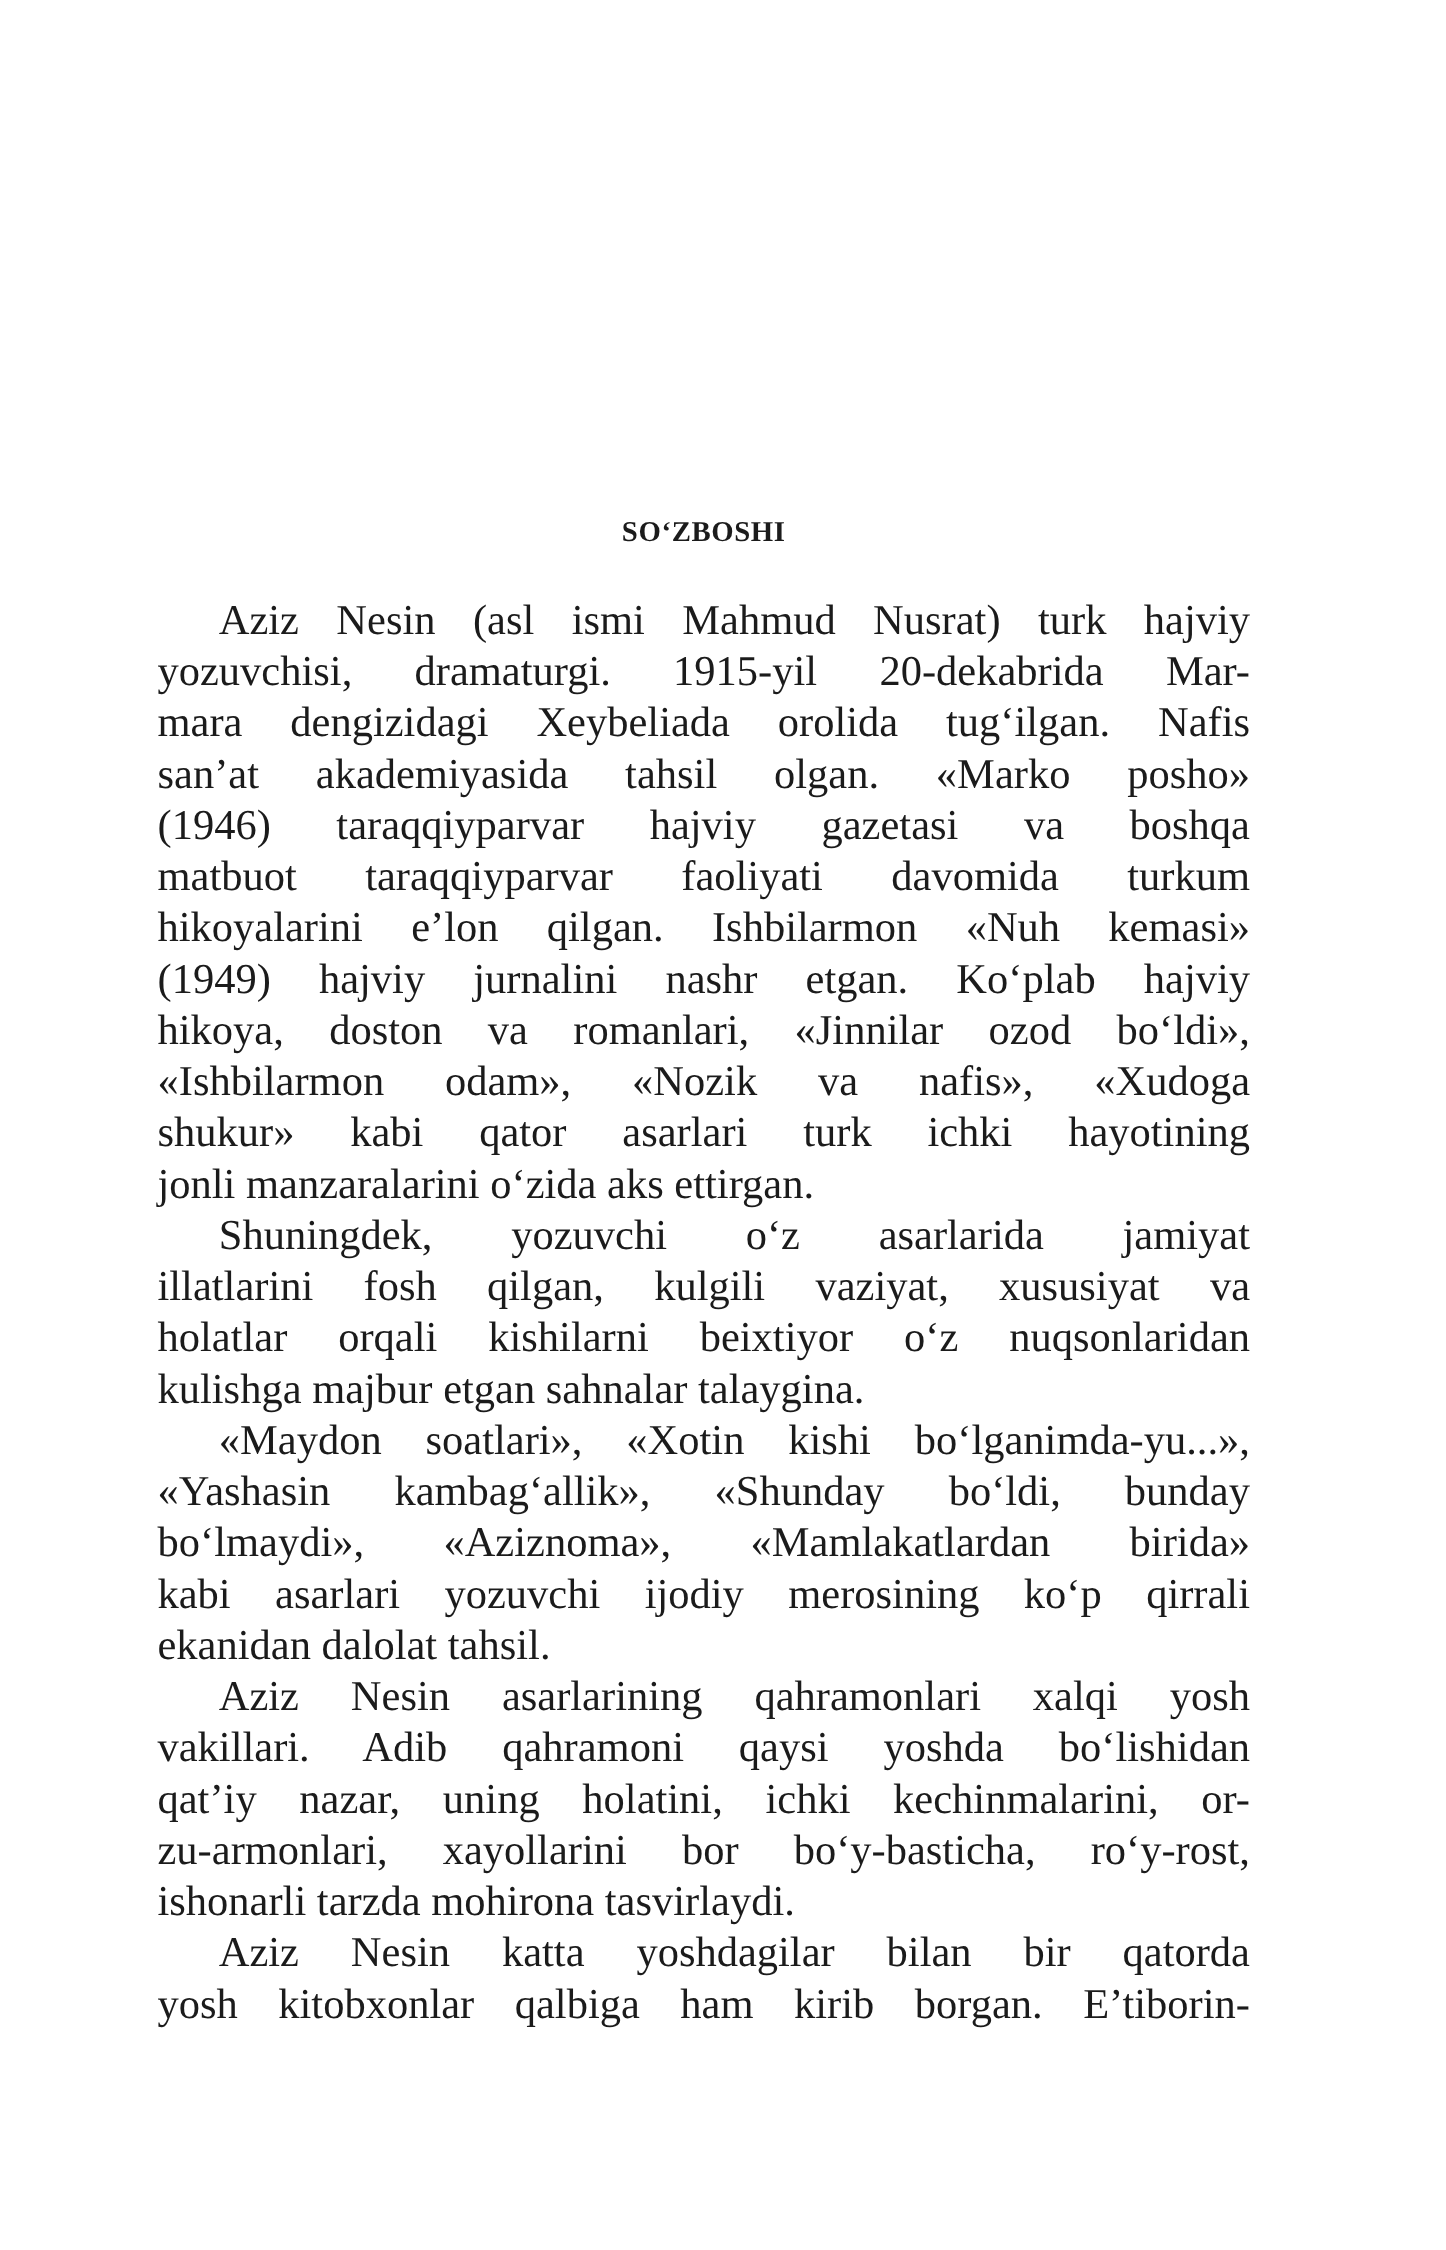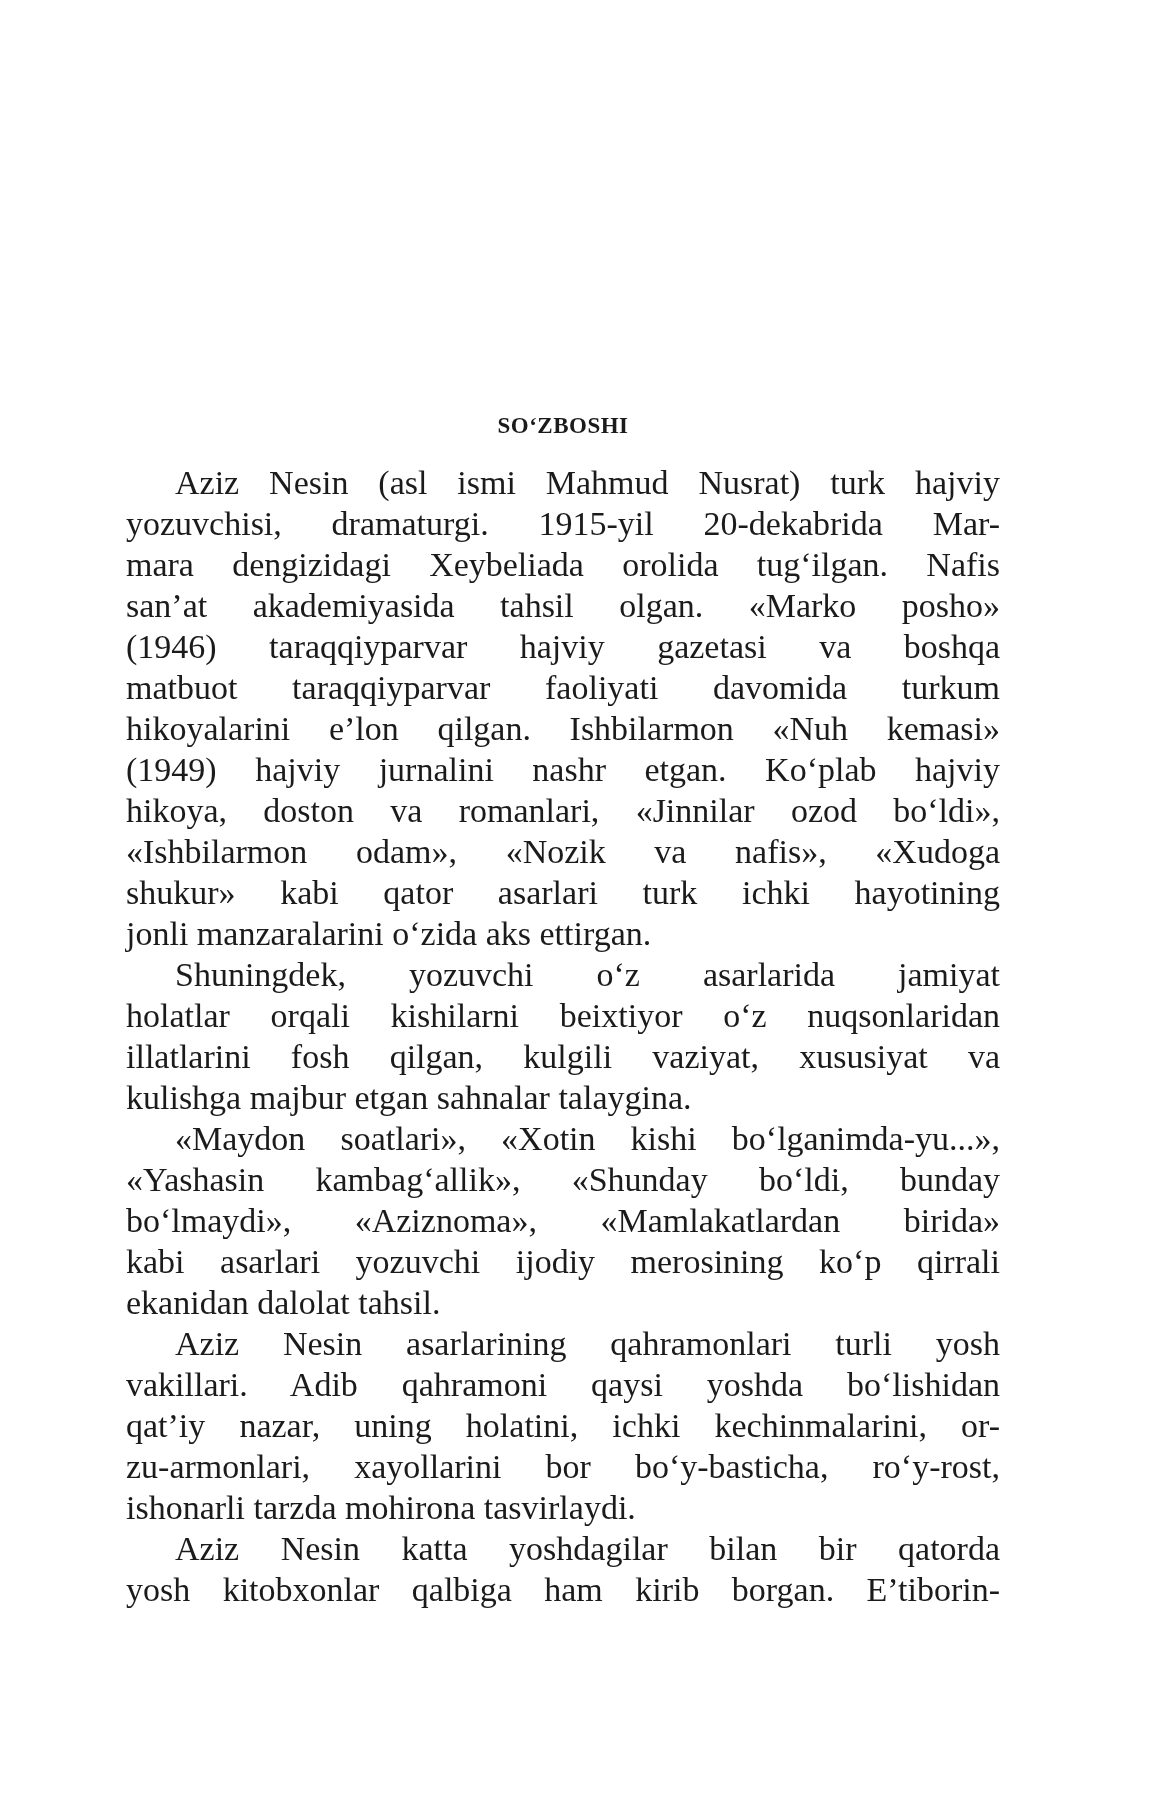--- a/index.html
+++ b/index.html
@@ -29,21 +29,21 @@
   .title {
     margin: 0;
     padding: 0;
     font-size: 23px;
     font-weight: bold;
     line-height: 41px;
     text-align: center;
     letter-spacing: 0.5px;
   }
   .body-text {
-    margin-top: 16px;
+    margin-top: 30px;
     font-size: 34px;
   }
   .para {
     margin: 0;
     padding: 0;
   }
   .line {
     line-height: 41px;
     text-align: justify;
     text-align-last: justify;
@@ -73,33 +73,33 @@
           <div class="line">matbuot taraqqiyparvar faoliyati davomida turkum</div>
           <div class="line">hikoyalarini e’lon qilgan. Ishbilarmon «Nuh kemasi»</div>
           <div class="line">(1949) hajviy jurnalini nashr etgan. Koʻplab hajviy</div>
           <div class="line">hikoya, doston va romanlari, «Jinnilar ozod boʻldi»,</div>
           <div class="line">«Ishbilarmon odam», «Nozik va nafis», «Xudoga</div>
           <div class="line">shukur» kabi qator asarlari turk ichki hayotining</div>
           <div class="line unjustified">jonli manzaralarini oʻzida aks ettirgan.</div>
         </div>
         <div class="para">
           <div class="line first">Shuningdek, yozuvchi oʻz asarlarida jamiyat</div>
+          <div class="line">illatlarini fosh qilgan, kulgili vaziyat, xususiyat va</div>
           <div class="line">holatlar orqali kishilarni beixtiyor oʻz nuqsonlaridan</div>
-          <div class="line">illatlarini fosh qilgan, kulgili vaziyat, xususiyat va</div>
           <div class="line unjustified">kulishga majbur etgan sahnalar talaygina.</div>
         </div>
         <div class="para">
           <div class="line first">«Maydon soatlari», «Xotin kishi boʻlganimda-yu...»,</div>
           <div class="line">«Yashasin kambagʻallik», «Shunday boʻldi, bunday</div>
           <div class="line">boʻlmaydi», «Aziznoma», «Mamlakatlardan birida»</div>
           <div class="line">kabi asarlari yozuvchi ijodiy merosining koʻp qirrali</div>
           <div class="line unjustified">ekanidan dalolat tahsil.</div>
         </div>
         <div class="para">
-          <div class="line first">Aziz Nesin asarlarining qahramonlari turli yosh</div>
+          <div class="line first">Aziz Nesin asarlarining qahramonlari xalqi yosh</div>
           <div class="line">vakillari. Adib qahramoni qaysi yoshda boʻlishidan</div>
           <div class="line">qat’iy nazar, uning holatini, ichki kechinmalarini, or-</div>
           <div class="line">zu-armonlari, xayollarini bor boʻy-basticha, roʻy-rost,</div>
           <div class="line unjustified">ishonarli tarzda mohirona tasvirlaydi.</div>
         </div>
         <div class="para">
           <div class="line first">Aziz Nesin katta yoshdagilar bilan bir qatorda</div>
           <div class="line">yosh kitobxonlar qalbiga ham kirib borgan. E’tiborin-</div>
         </div>
       </div>

